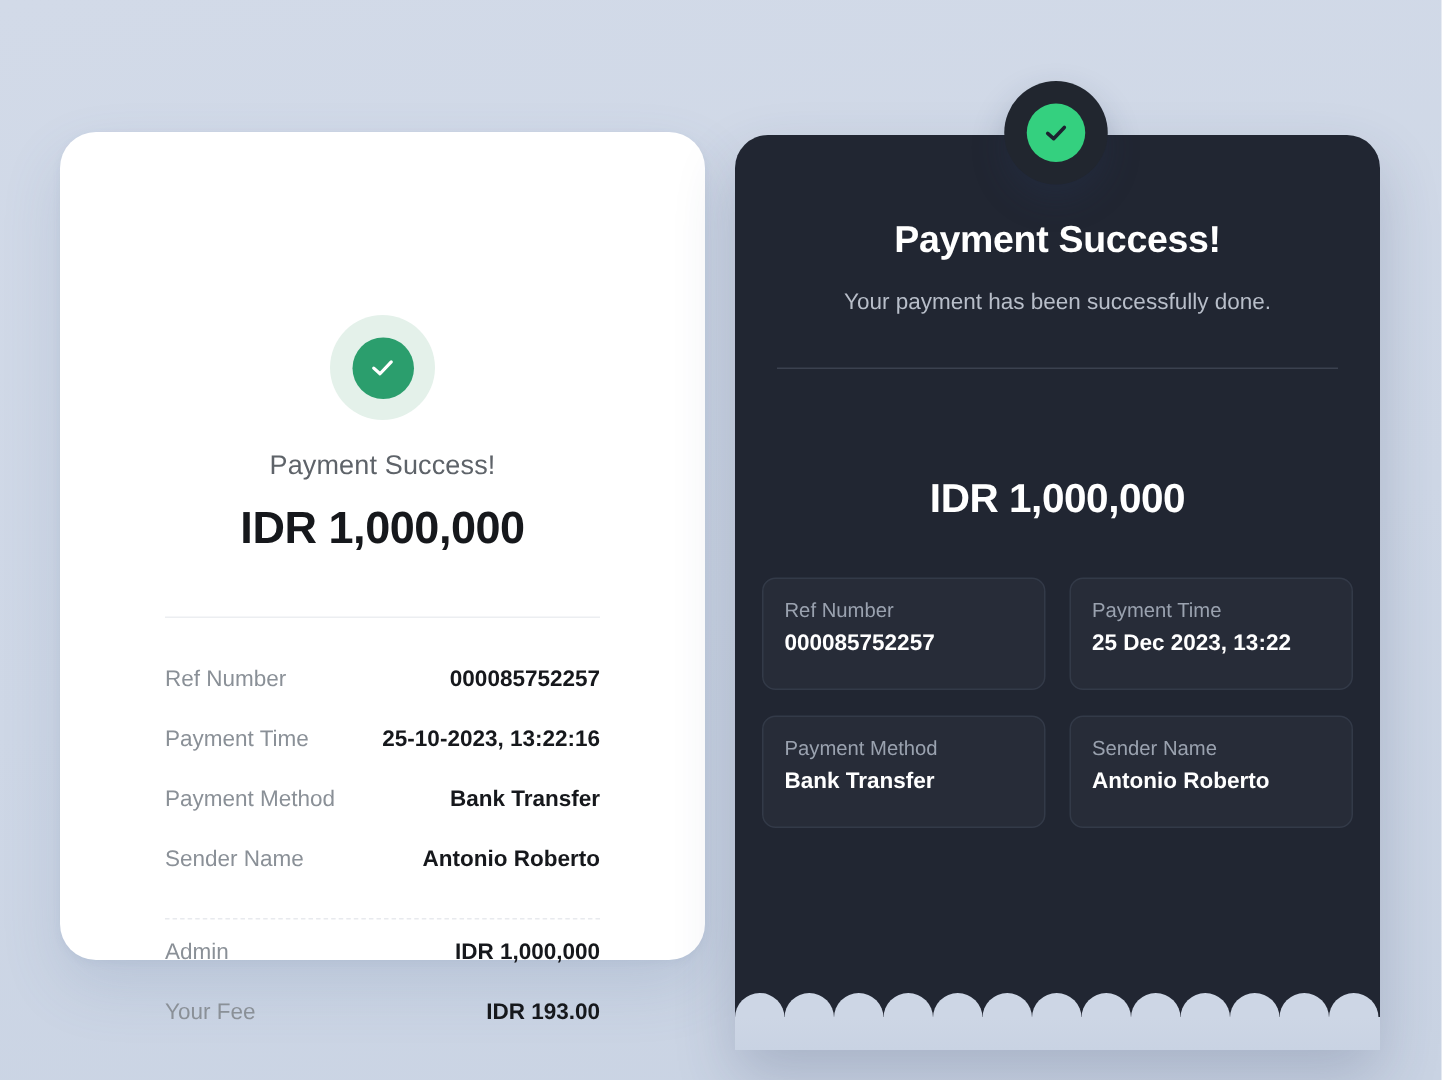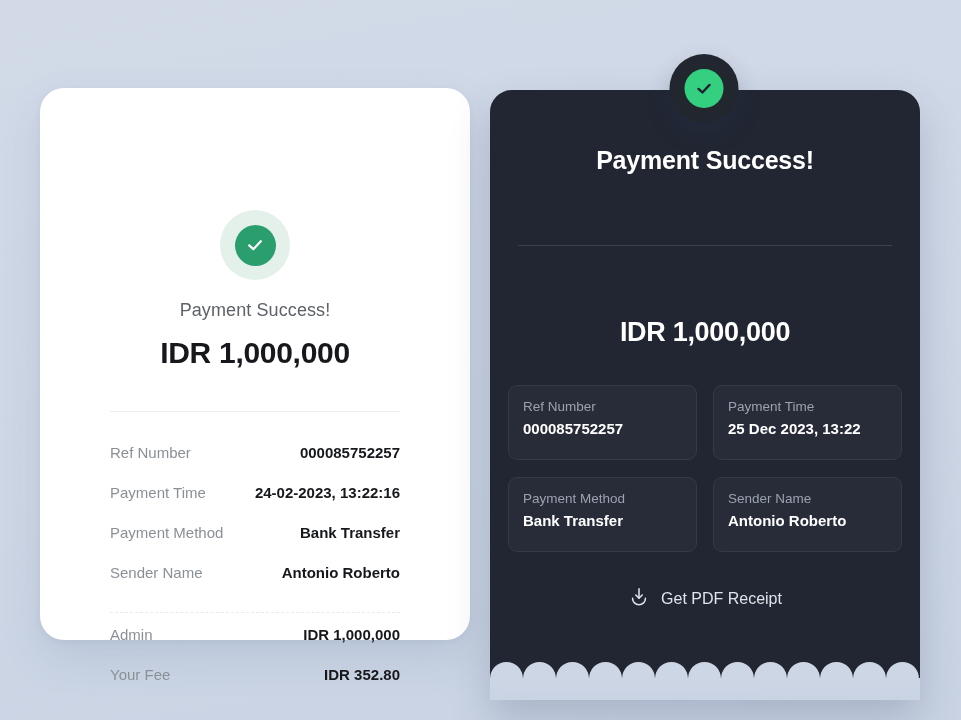--- a/index.html
+++ b/index.html
@@ -139,49 +139,50 @@
 
   <div id="light-divider"></div>
 
   <div class="rows">
     <div class="row">
       <span class="k">Ref Number</span>
       <span class="v">000085752257</span>
     </div>
     <div class="row">
       <span class="k">Payment Time</span>
-      <span class="v">24-02-2023, 13:22:16</span>
+      <span class="v">25-10-2023, 13:22:16</span>
     </div>
     <div class="row">
       <span class="k">Payment Method</span>
       <span class="v">Bank Transfer</span>
     </div>
     <div class="row">
       <span class="k">Sender Name</span>
       <span class="v">Antonio Roberto</span>
     </div>
   </div>
 
   <div id="light-dashed"></div>
 
   <div class="rows2">
     <div class="row">
       <span class="k">Admin</span>
       <span class="v">IDR 1,000,000</span>
     </div>
     <div class="row">
       <span class="k">Your Fee</span>
-      <span class="v">IDR 352.80</span>
+      <span class="v">IDR 193.00</span>
     </div>
   </div>
 </div>
 
 <div id="dark-card">
 
   <div id="dark-title">Payment Success!</div>
+  <div id="dark-sub">Your payment has been successfully done.</div>
 
   <div id="dark-divider"></div>
 
   <div id="total-amount">IDR 1,000,000</div>
 
   <div id="info-grid">
     <div class="info-box">
       <div class="lbl">Ref Number</div>
       <div class="val">000085752257</div>
     </div>
@@ -192,30 +193,20 @@
     <div class="info-box">
       <div class="lbl">Payment Method</div>
       <div class="val">Bank Transfer</div>
     </div>
     <div class="info-box">
       <div class="lbl">Sender Name</div>
       <div class="val">Antonio Roberto</div>
     </div>
   </div>
 
-  <div id="pdf-row">
-    <span>
-      <svg width="22" height="22" viewBox="0 0 24 24" fill="none" stroke="#dfe3ea" stroke-width="1.7" stroke-linecap="round" stroke-linejoin="round">
-        <path d="M12 3 L12 13"></path>
-        <polyline points="8.5,9.8 12,13.3 15.5,9.8"></polyline>
-        <path d="M5 13.5 A7 7 0 0 0 19 13.5"></path>
-      </svg>
-    </span>
-    <span id="pdf-label">Get PDF Receipt</span>
-  </div>
 
   <div id="scallops">
     <div class="scallop"></div>
     <div class="scallop"></div>
     <div class="scallop"></div>
     <div class="scallop"></div>
     <div class="scallop"></div>
     <div class="scallop"></div>
     <div class="scallop"></div>
     <div class="scallop"></div>

